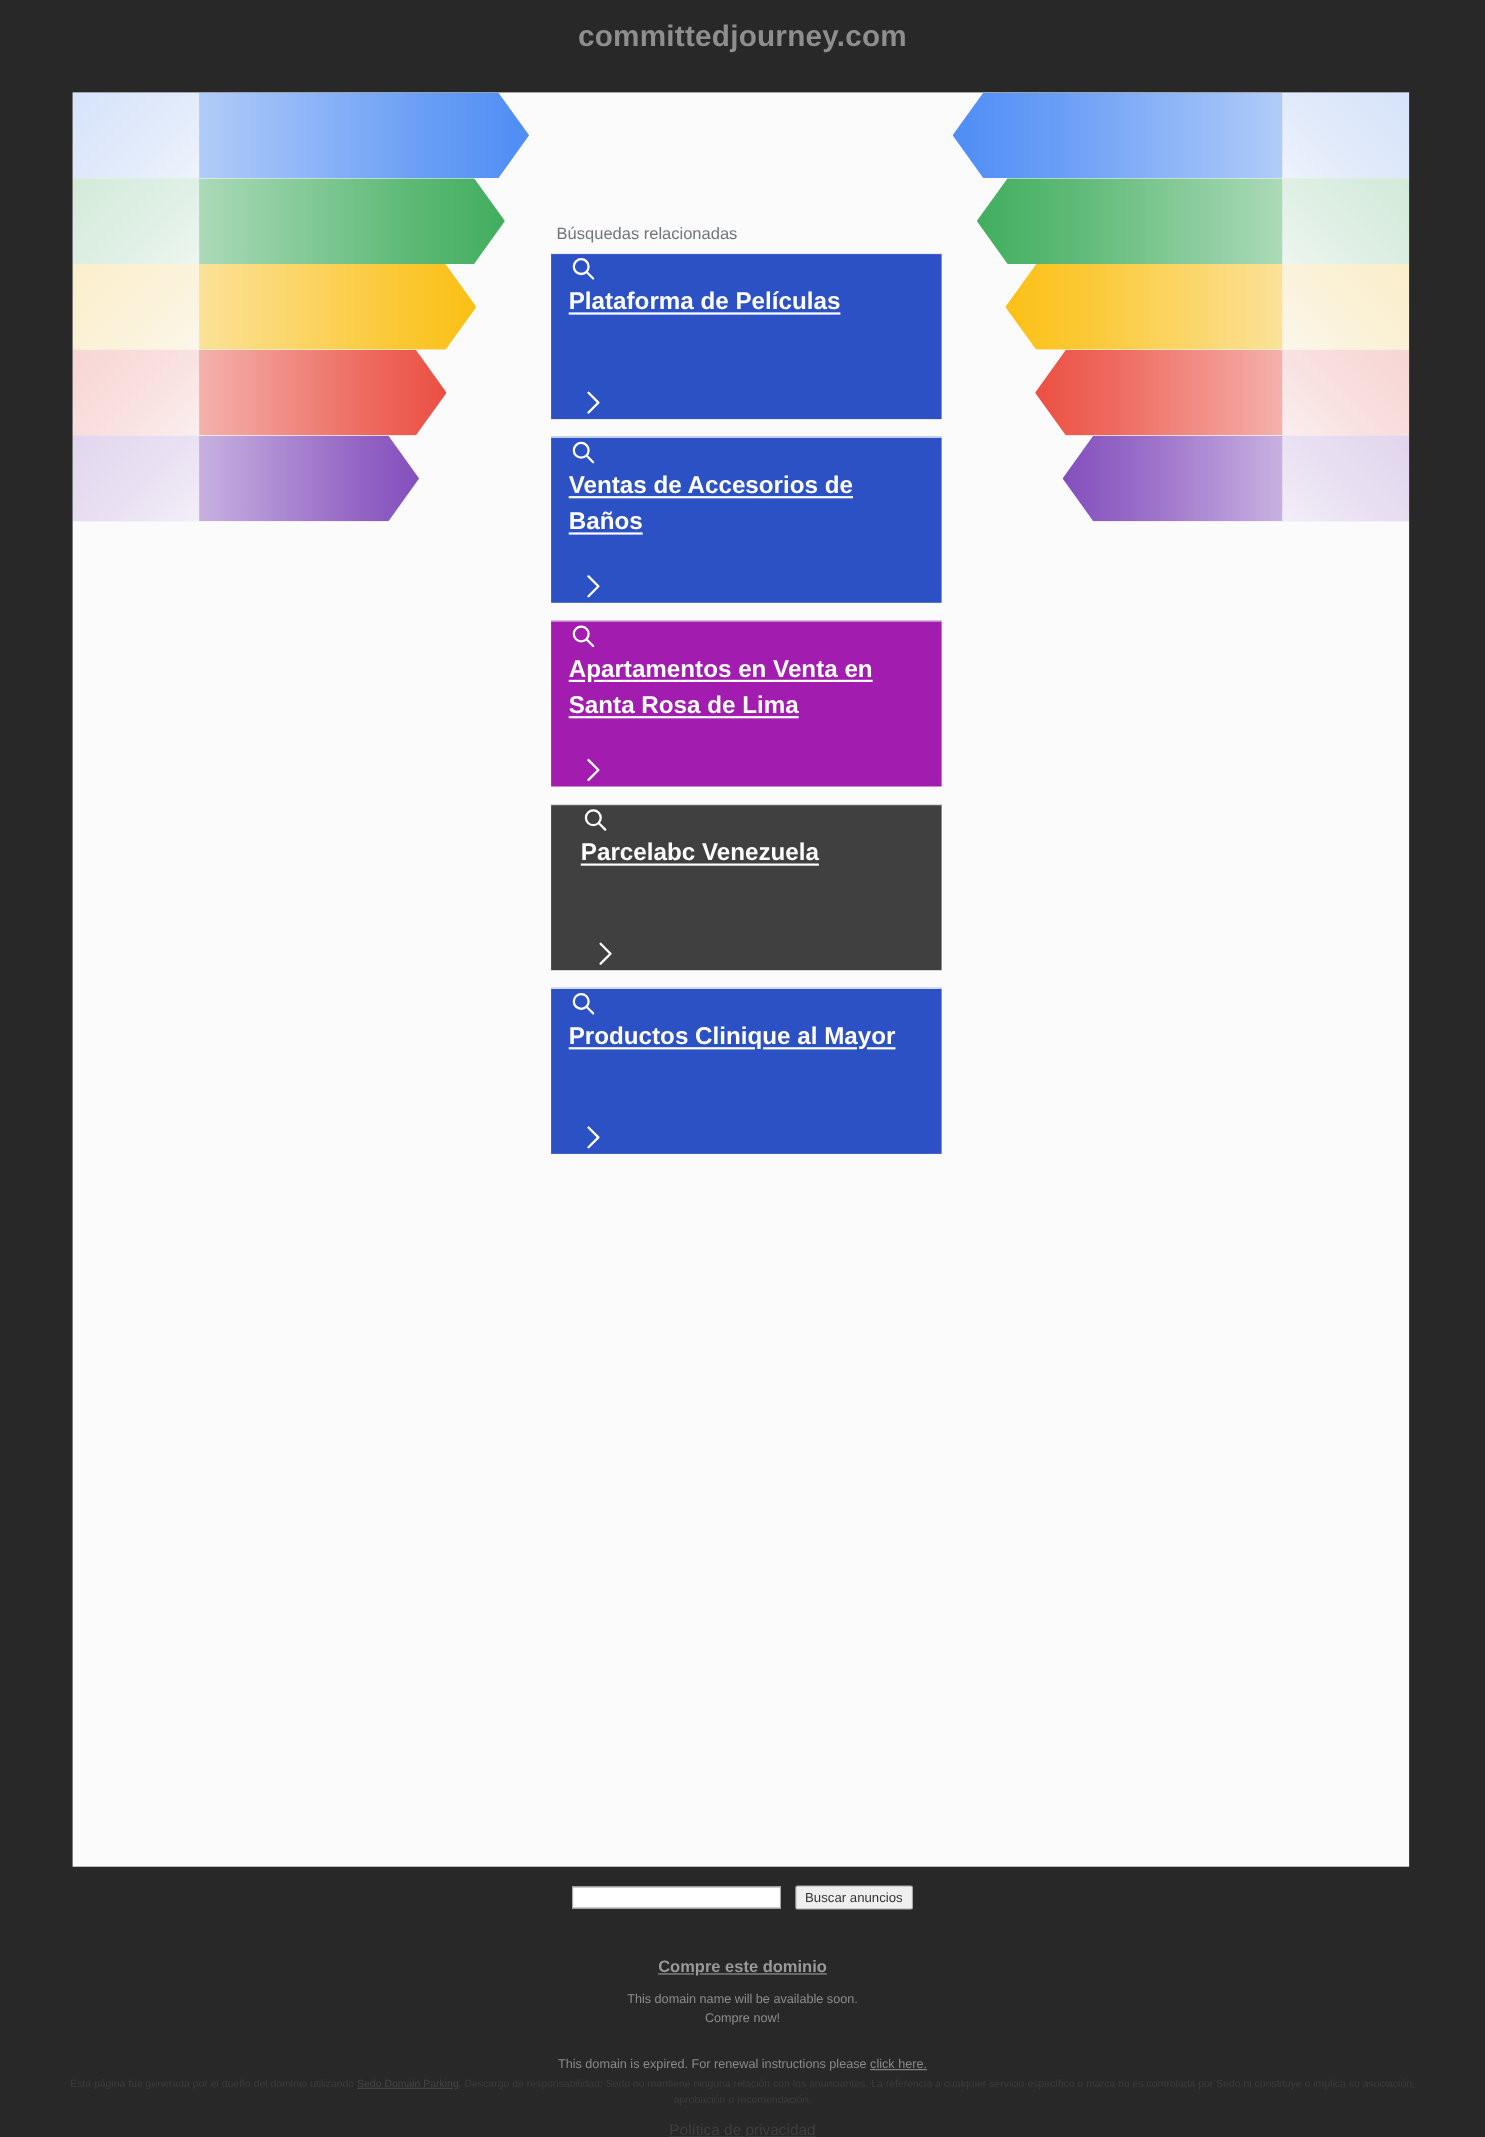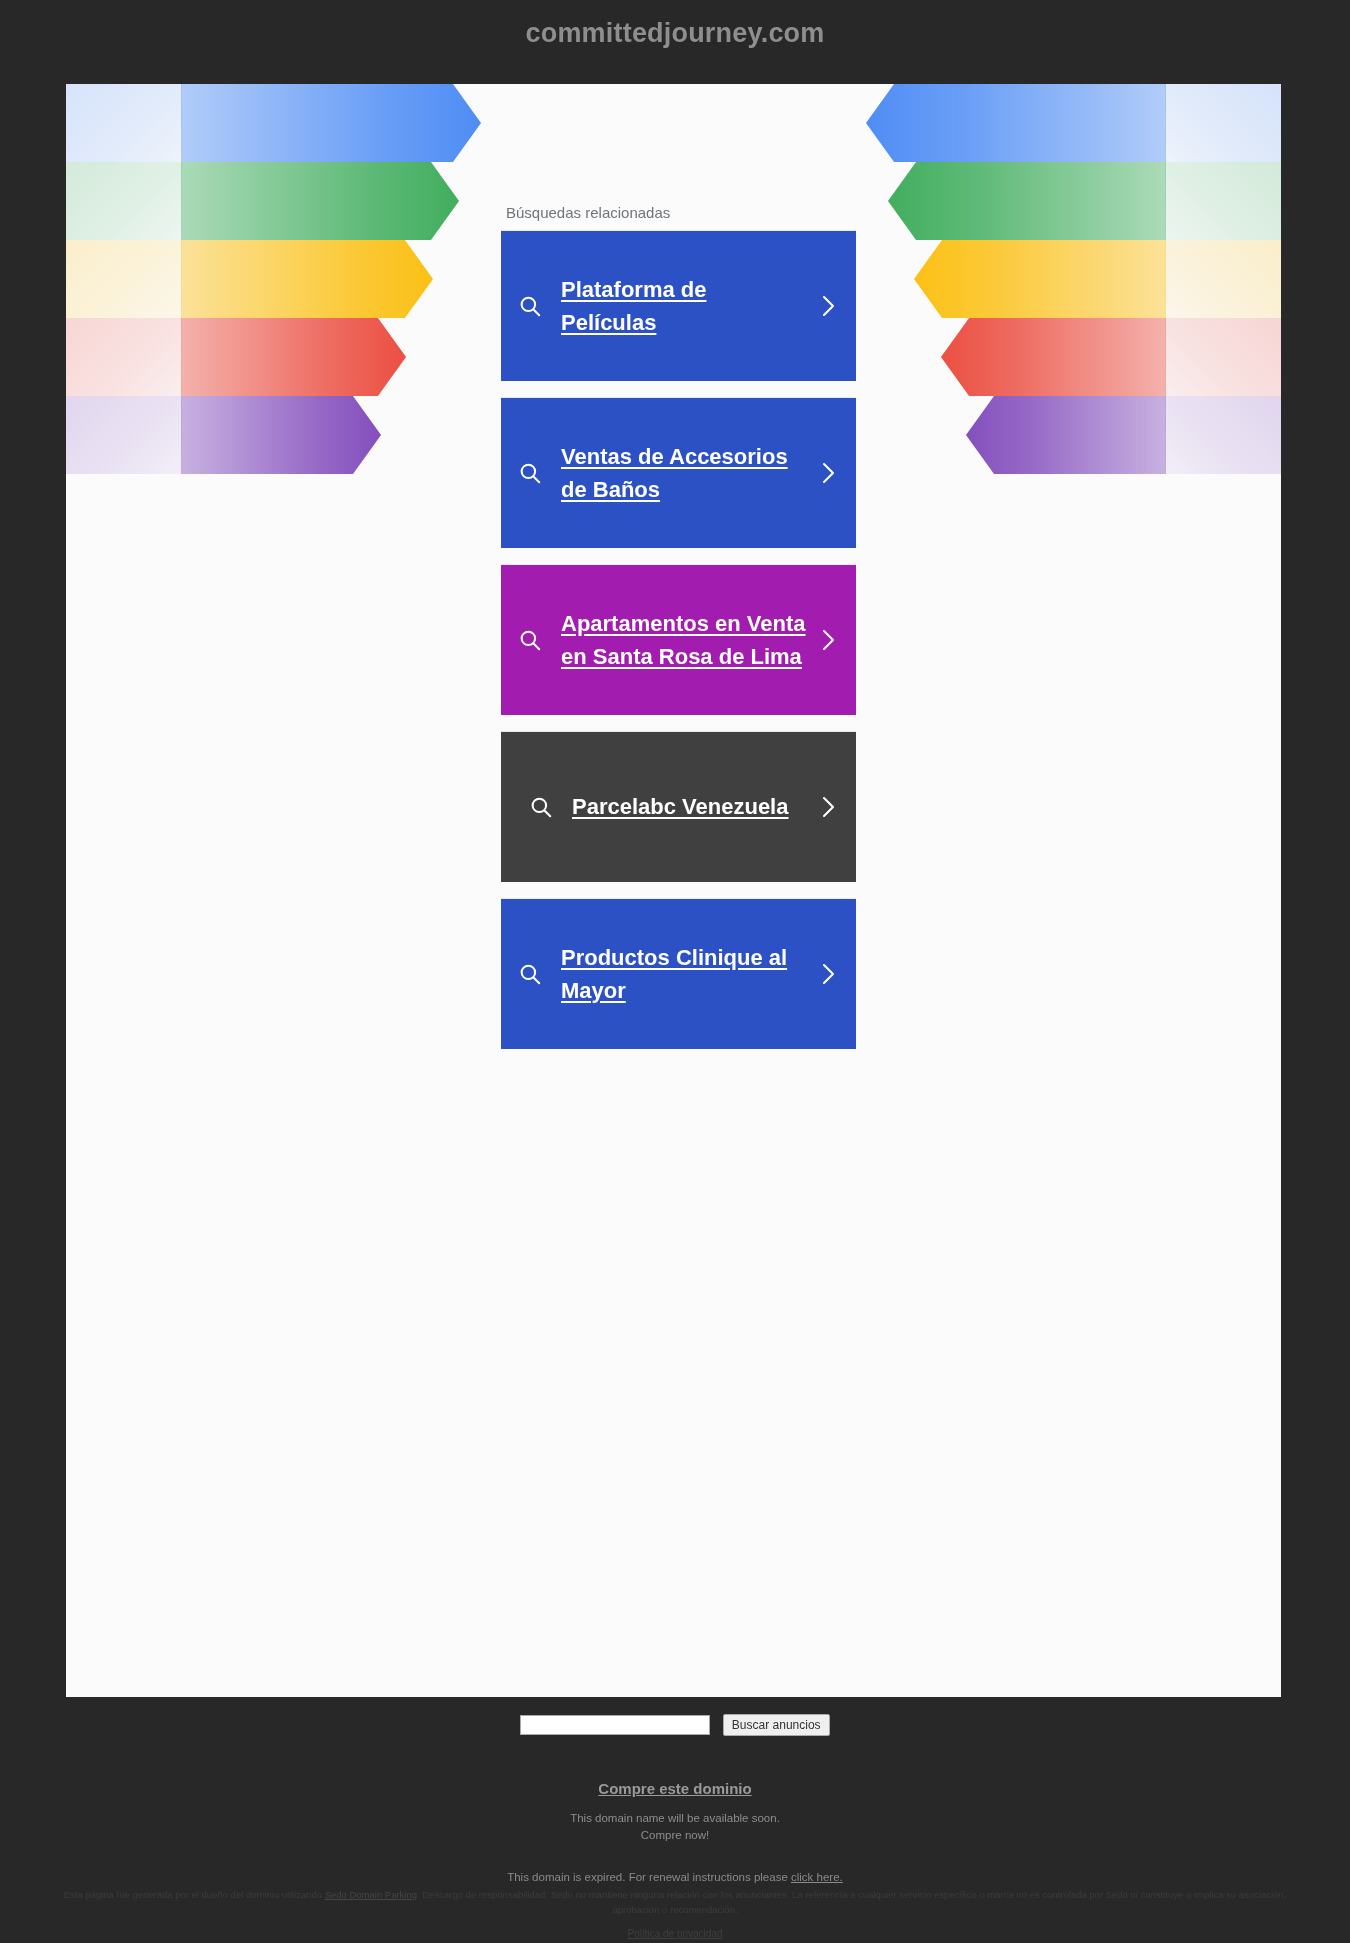--- a/index.html
+++ b/index.html
@@ -65,24 +65,25 @@
   .search-card {
     position: relative;
     background: #2b51c4;
     border-top: 1px solid #e8eaed;
     margin-bottom: 16px;
     display: flex;
     align-items: center;
   }
   .card-inner {
     display: flex;
-    align-items: center;
+    align-items: flex-start;
     width: 100%;
     padding: 0 16px;
     min-height: 150px;
+    flex-direction: column;
   }
   .mag-icon {
     flex: 0 0 auto;
     width: 26px; height: 26px;
     margin-right: 18px;
   }
   .mag-icon svg { display: block; }
   .card-text {
     flex: 1 1 auto;
     font-size: 22px;
@@ -161,21 +162,21 @@
     line-height: 1.55;
     color: #3c3c3c;
   }
   .disclaimer a { color: #464646; text-decoration: underline; cursor: pointer; }
 
   .privacy {
     position: absolute;
     left: 0; top: 1928px;
     width: 1350px;
     text-align: center;
-    font-size: 10px;
+    font-size: 14px;
     color: #3f3f3f;
     text-decoration: underline;
     cursor: pointer;
   }
 </style>
 </head>
 <body>
 
 <div class="page">
 

